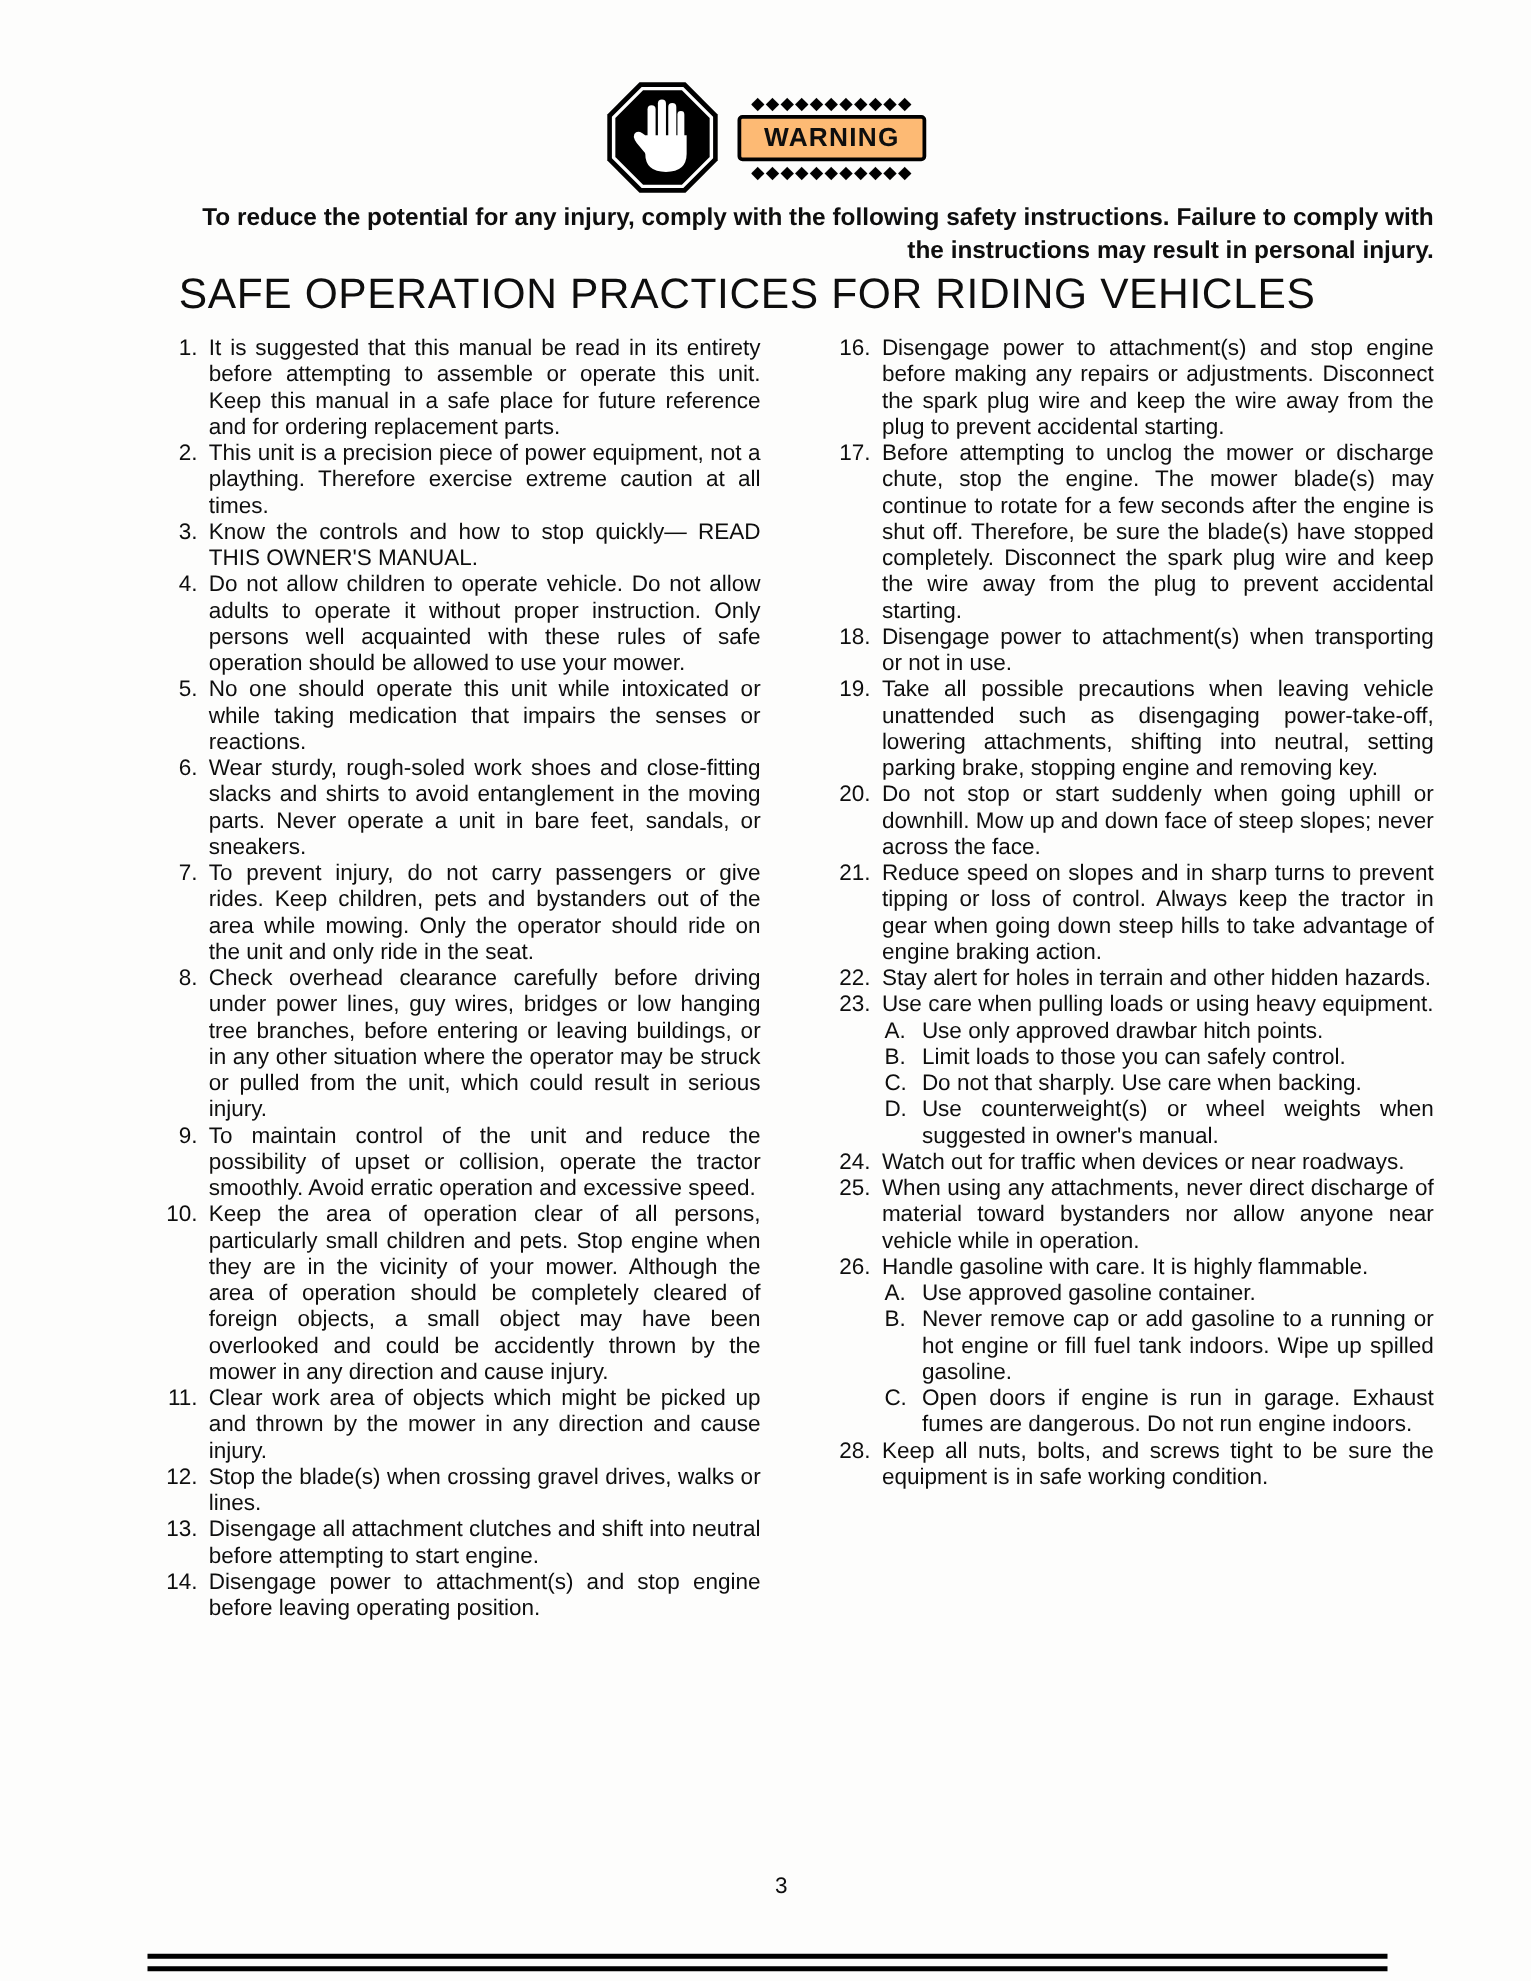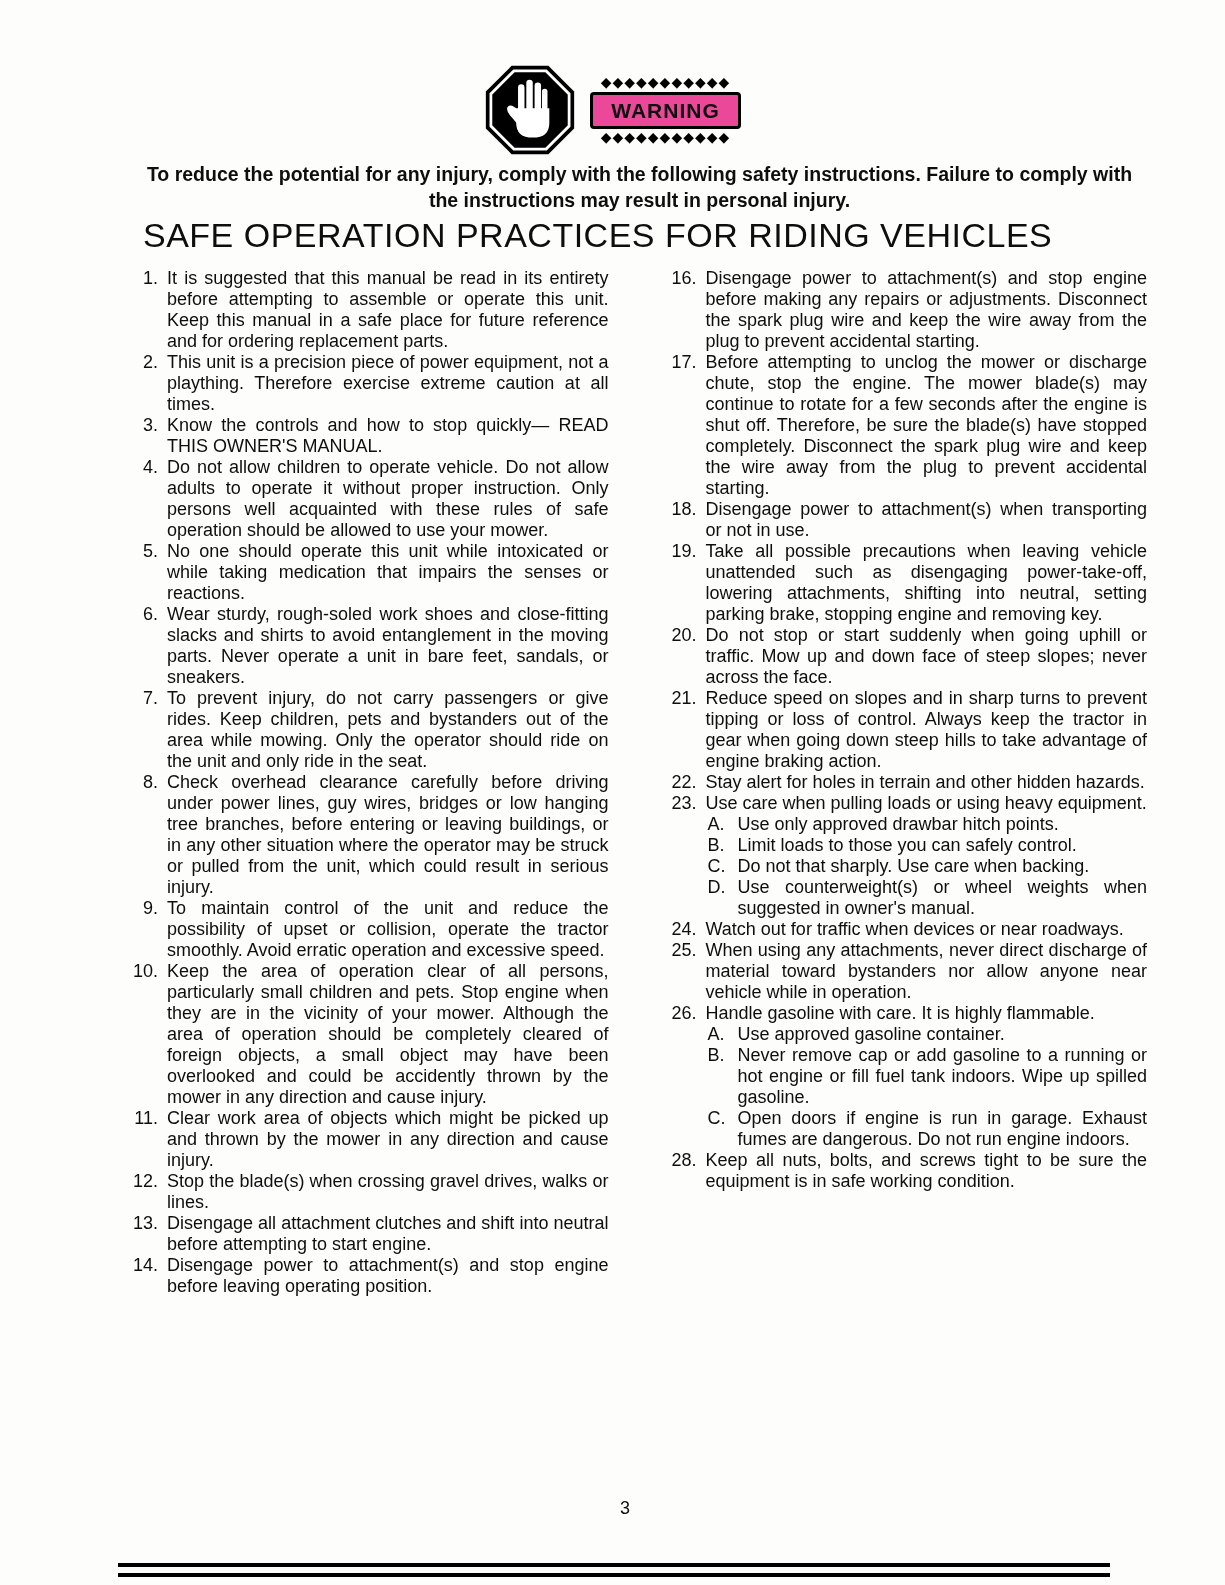--- a/index.html
+++ b/index.html
@@ -20,27 +20,27 @@
   .stop-icon { width:92px; height:92px; flex:0 0 auto; }
   .warn-badge { display:flex; flex-direction:column; align-items:center; line-height:1; }
   .diamonds {
     font-size:14px; letter-spacing:1px; color:#000;
     white-space:nowrap; height:16px; overflow:hidden;
   }
   .warn-box {
     border:3px solid #000; border-radius:4px;
     padding:5px 18px; margin:1px 0;
     font-weight:bold; font-size:21px; letter-spacing:1px;
-    background:#ec4899;
+    background:#fdba74;
   }
   
   .intro {
     position:absolute; top:162px; left:132px; width:1015px;
     font-weight:bold; font-size:19.5px; line-height:1.32;
-    text-align:center;
+    text-align:right;
   }
   
   .title {
     position:absolute; top:216px; left:143px; width:1010px;
     font-weight:normal; font-size:34px; letter-spacing:0.5px;
     white-space:nowrap;
   }
   
   .columns {
     position:absolute; top:268px; left:120px; width:1027px;
@@ -207,21 +207,21 @@
         </div>
         <div class="item">
           <span class="num">19.</span>
           <div class="body">
             <div class="txt">Take all possible precautions when leaving vehicle unattended such as disengaging power-take-off, lowering attachments, shifting into neutral, setting parking brake, stopping engine and removing key.</div>
           </div>
         </div>
         <div class="item">
           <span class="num">20.</span>
           <div class="body">
-            <div class="txt">Do not stop or start suddenly when going uphill or traffic. Mow up and down face of steep slopes; never across the face.</div>
+            <div class="txt">Do not stop or start suddenly when going uphill or downhill. Mow up and down face of steep slopes; never across the face.</div>
           </div>
         </div>
         <div class="item">
           <span class="num">21.</span>
           <div class="body">
             <div class="txt">Reduce speed on slopes and in sharp turns to prevent tipping or loss of control. Always keep the tractor in gear when going down steep hills to take advantage of engine braking action.</div>
           </div>
         </div>
         <div class="item">
           <span class="num">22.</span>

